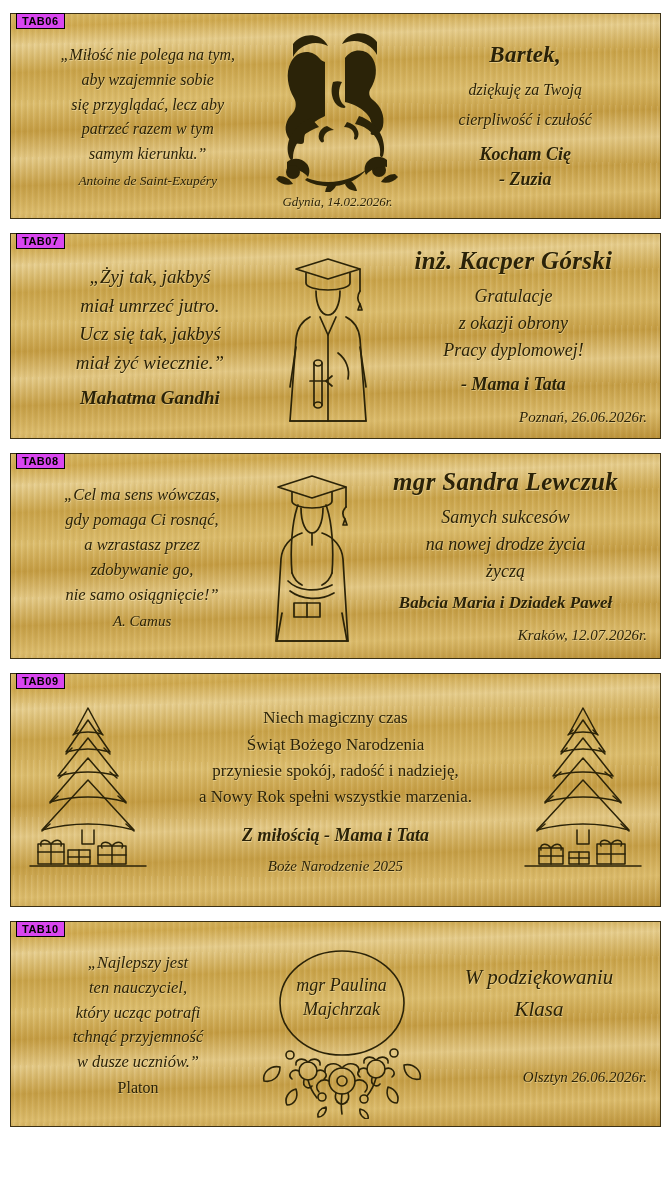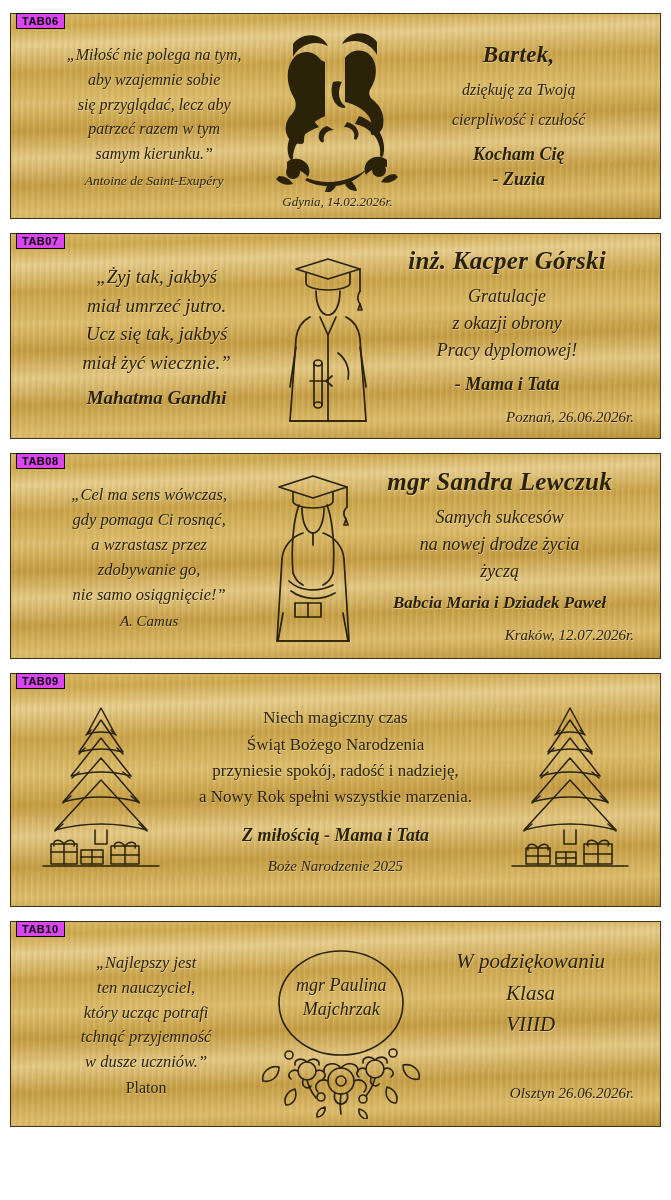--- a/index.html
+++ b/index.html
@@ -66,21 +66,21 @@
       rgba(255,255,255,0.0) 6px);
     pointer-events: none;
   }
   .plaque-inner {
     position: relative;
     z-index: 2;
     display: flex;
     align-items: center;
     justify-content: space-between;
     height: 100%;
-    padding: 6px 26px;
+    padding: 6px 13px;
   }
   .col { position: relative; }
   .engrave {
     color: #2a2208;
     text-shadow: 0.5px 0.5px 0 rgba(255,240,190,0.45);
   }
   .quote {
     font-style: italic;
     line-height: 1.42;
     font-size: 15.5px;
@@ -467,21 +467,20 @@
           </svg>
           <div class="oval-name engrave" style="position:absolute;left:24px;top:44px;width:124px;">
             <div>mgr Paulina</div>
             <div>Majchrzak</div>
           </div>
         </div>
 
         <div class="col right engrave">
           <div class="right-line" style="font-size:21px;">W podziękowaniu</div>
           <div class="right-line" style="font-size:21px;">Klasa</div>
-          <div class="right-line" style="font-size:21px;">VIIID</div>
           <div class="place" style="margin-top:44px;font-size:15px;text-align:right;">Olsztyn 26.06.2026r.</div>
         </div>
 
       </div>
     </div>
   </div>
 
 </div>
 
 </body></html>

